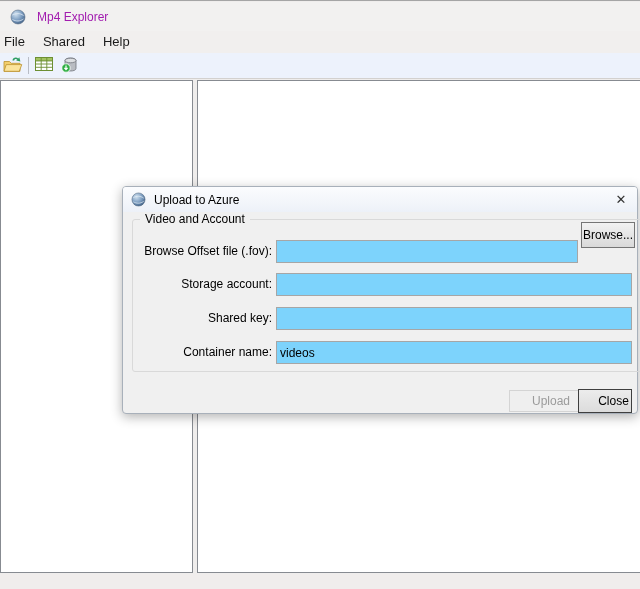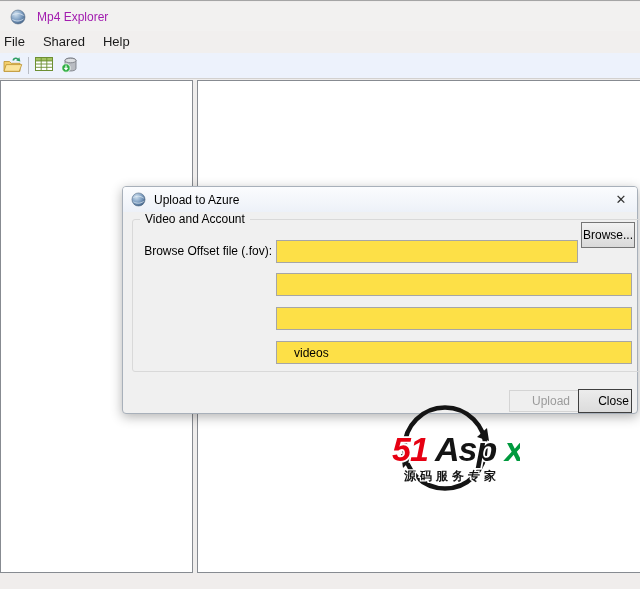--- a/index.html
+++ b/index.html
@@ -34,22 +34,22 @@
   .dlg-icon { width:15px; height:15px; margin-left:8px; display:inline-flex; }
   .dlg-title { margin-left:8px; font-size:12px; color:#000; }
   .dlg-close { position:absolute; right:7px; top:3px; width:18px; height:18px; font-size:13px; color:#333;
                display:flex; align-items:center; justify-content:center; cursor:default; }
 
   .groupbox { position:absolute; left:9px; top:32px; width:600px; height:153px; border:1px solid #d9d9d9; border-radius:3px; }
   .groupbox-title { position:absolute; top:-8px; left:7px; background:#f0f0f0; padding:0 5px; font-size:12px; color:#000; }
 
   .field-label { position:absolute; left:0; width:139px; height:23px; font-size:12px; color:#000;
                  text-align:right; line-height:23px; }
-  .field-input { position:absolute; left:143px; height:23px; border:1px solid #a6a6a6; background:#fde047;
-                 font-family:"Liberation Sans", sans-serif; font-size:12px; color:#000; padding:0 17px; }
+  .field-input { position:absolute; left:143px; height:23px; border:1px solid #a6a6a6; background:#7dd3fc;
+                 font-family:"Liberation Sans", sans-serif; font-size:12px; color:#000; padding:0 3px; }
   .row1-label { top:20px; } .row1-input { top:20px; width:302px; }
   .row2-label { top:53px; } .row2-input { top:53px; width:356px; }
   .row3-label { top:87px; } .row3-input { top:87px; width:356px; }
   .row4-label { top:121px; } .row4-input { top:121px; width:356px; }
 
   .browse-btn { position:absolute; left:448px; top:2px; width:54px; height:26px;
                 background:linear-gradient(#f2f2f2,#d9d9d9); border:1px solid #757575;
                 font-family:"Liberation Sans", sans-serif; font-size:12px; color:#000; }
 
   .dlg-btn { position:absolute; font-family:"Liberation Sans", sans-serif; font-size:12px; }
@@ -143,38 +143,28 @@
       <span class="dlg-close">✕</span>
     </div>
 
     <div class="groupbox">
       <span class="groupbox-title">Video and Account</span>
 
       <label class="field-label row1-label">Browse Offset file (.fov):</label>
       <input class="field-input row1-input" type="text" value="" style="">
       <button class="browse-btn">Browse...</button>
 
+      <label class="field-label row2-label">Storage account:</label>
       <input class="field-input row2-input" type="text" value="" style="">
 
+      <label class="field-label row3-label">Shared key:</label>
       <input class="field-input row3-input" type="text" value="" style="">
 
+      <label class="field-label row4-label">Container name:</label>
       <input class="field-input row4-input" type="text" value="videos" style="">
     </div>
 
     <button class="dlg-btn upload-btn" disabled="">Upload</button>
     <button class="dlg-btn close-btn">Close</button>
   </div>
 
-  <div class="watermark">
-    <svg viewBox="0 0 132 106" width="132" height="106">
-      <circle cx="57" cy="45" r="40.5" fill="none" stroke="#141414" stroke-width="4.5"></circle>
-      <polygon points="13,51 25,55 15,65" fill="#141414"></polygon>
-      <polygon points="101,38 89,34 99,25" fill="#141414"></polygon>
-      <text x="4" y="58" font-family="Liberation Sans, sans-serif" font-size="34" font-weight="bold" font-style="italic" stroke="#ffffff" stroke-width="3.5" paint-order="stroke" letter-spacing="-1">
-        <tspan fill="#e60012">51</tspan>
-        <tspan fill="#141414">Asp</tspan>
-        <tspan fill="#009a3e">x</tspan>
-      </text>
-      <text x="64" y="77" text-anchor="middle" font-family="DejaVu Sans, sans-serif" font-size="12" font-weight="bold" letter-spacing="4" fill="#141414" stroke="#ffffff" stroke-width="2.5" paint-order="stroke">源码服务专家</text>
-    </svg>
-  </div>
 
 </div>
 
 </body></html>

